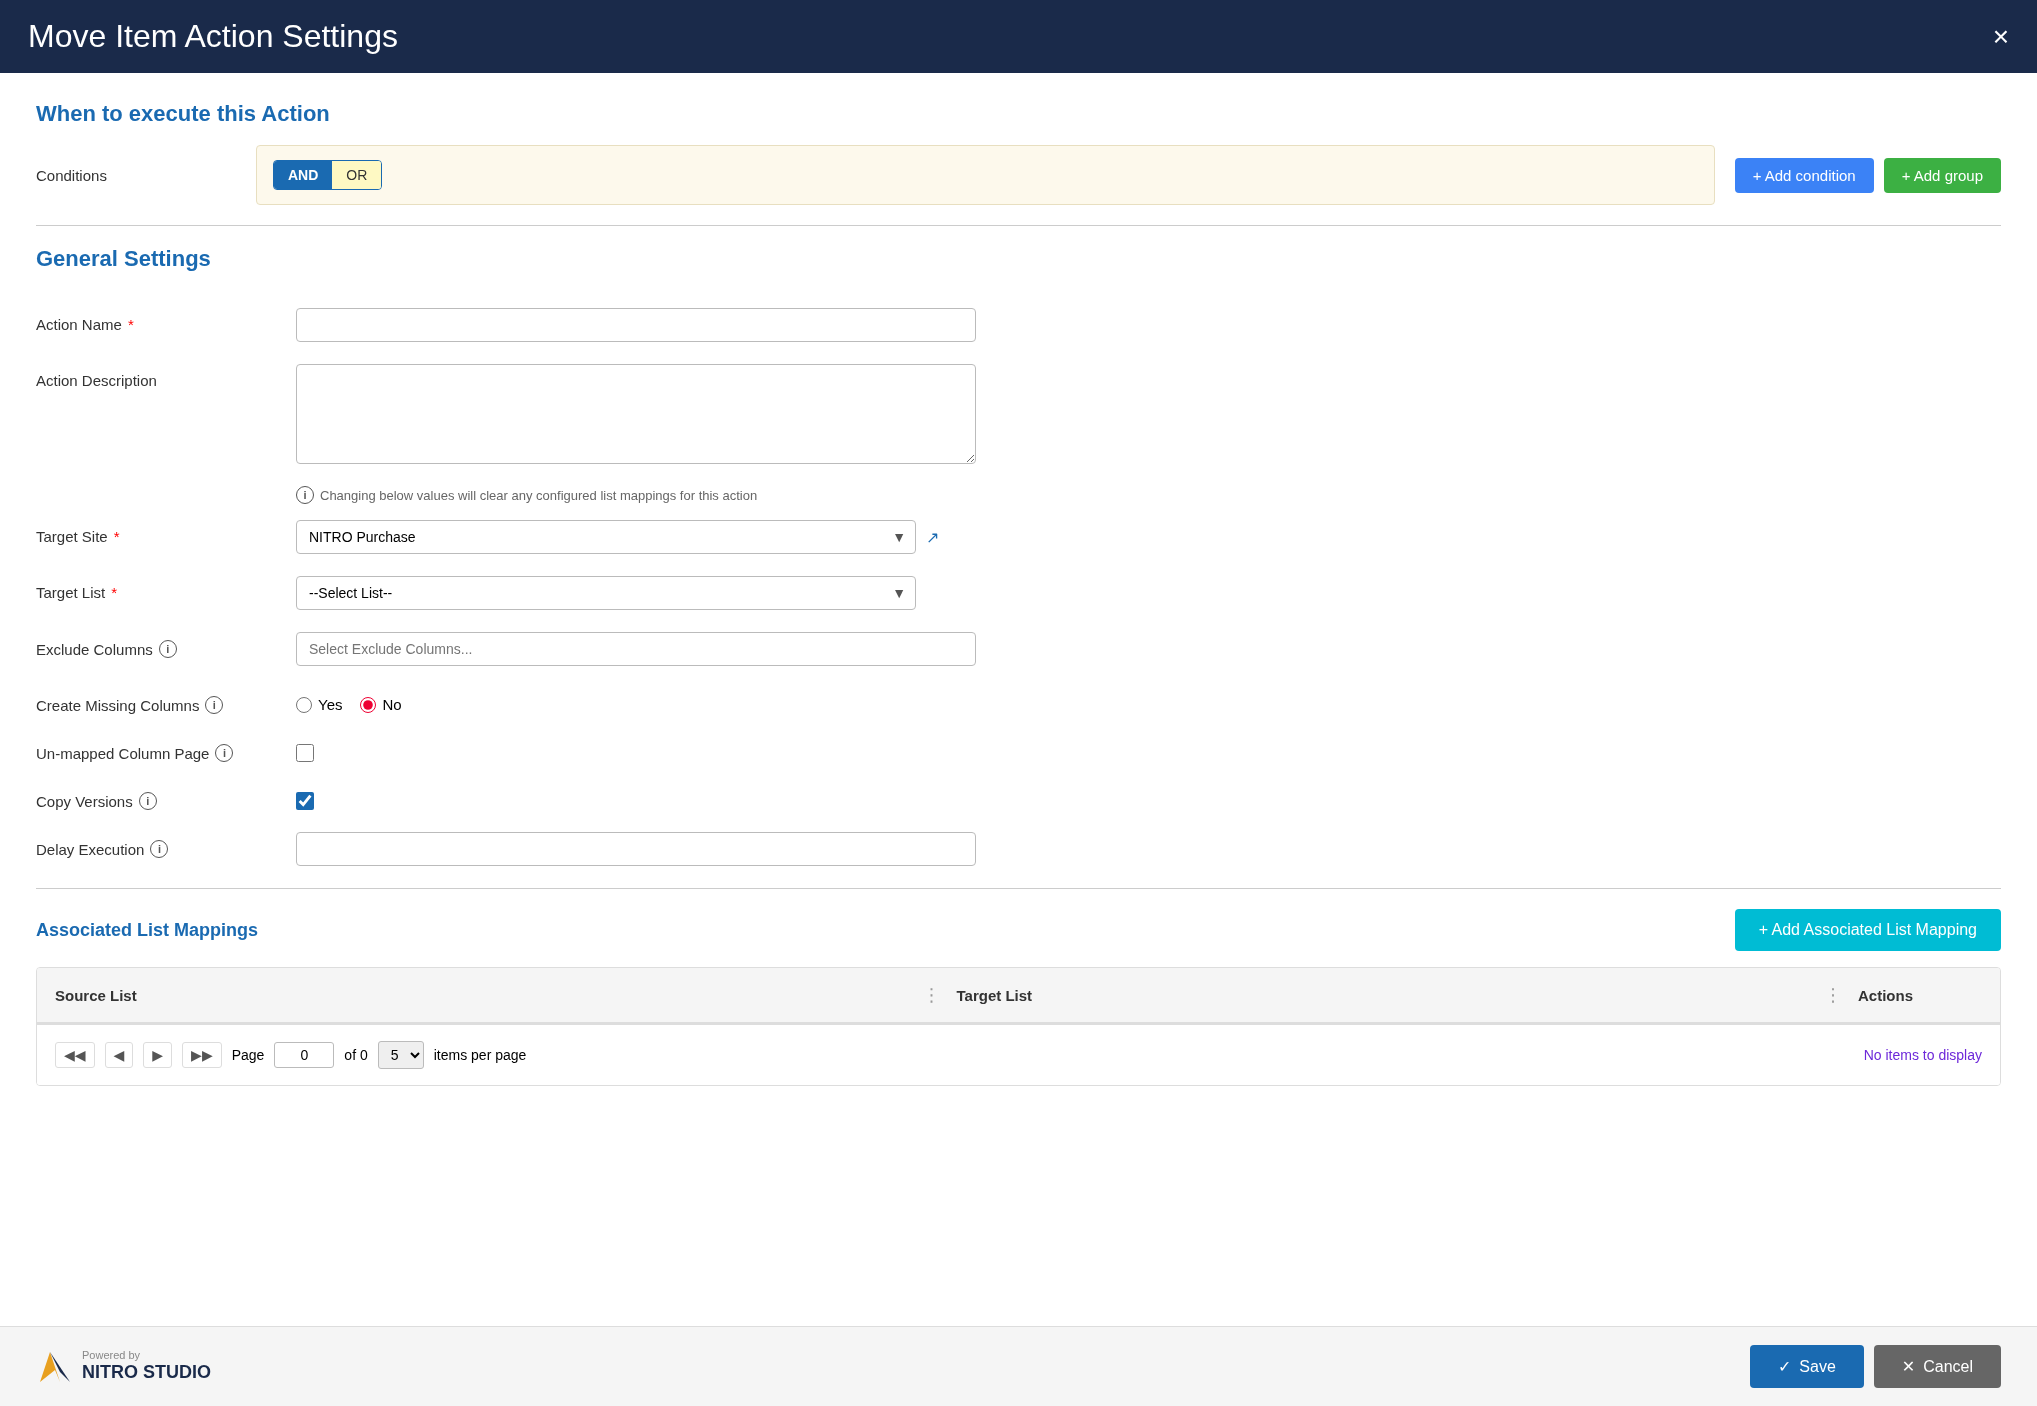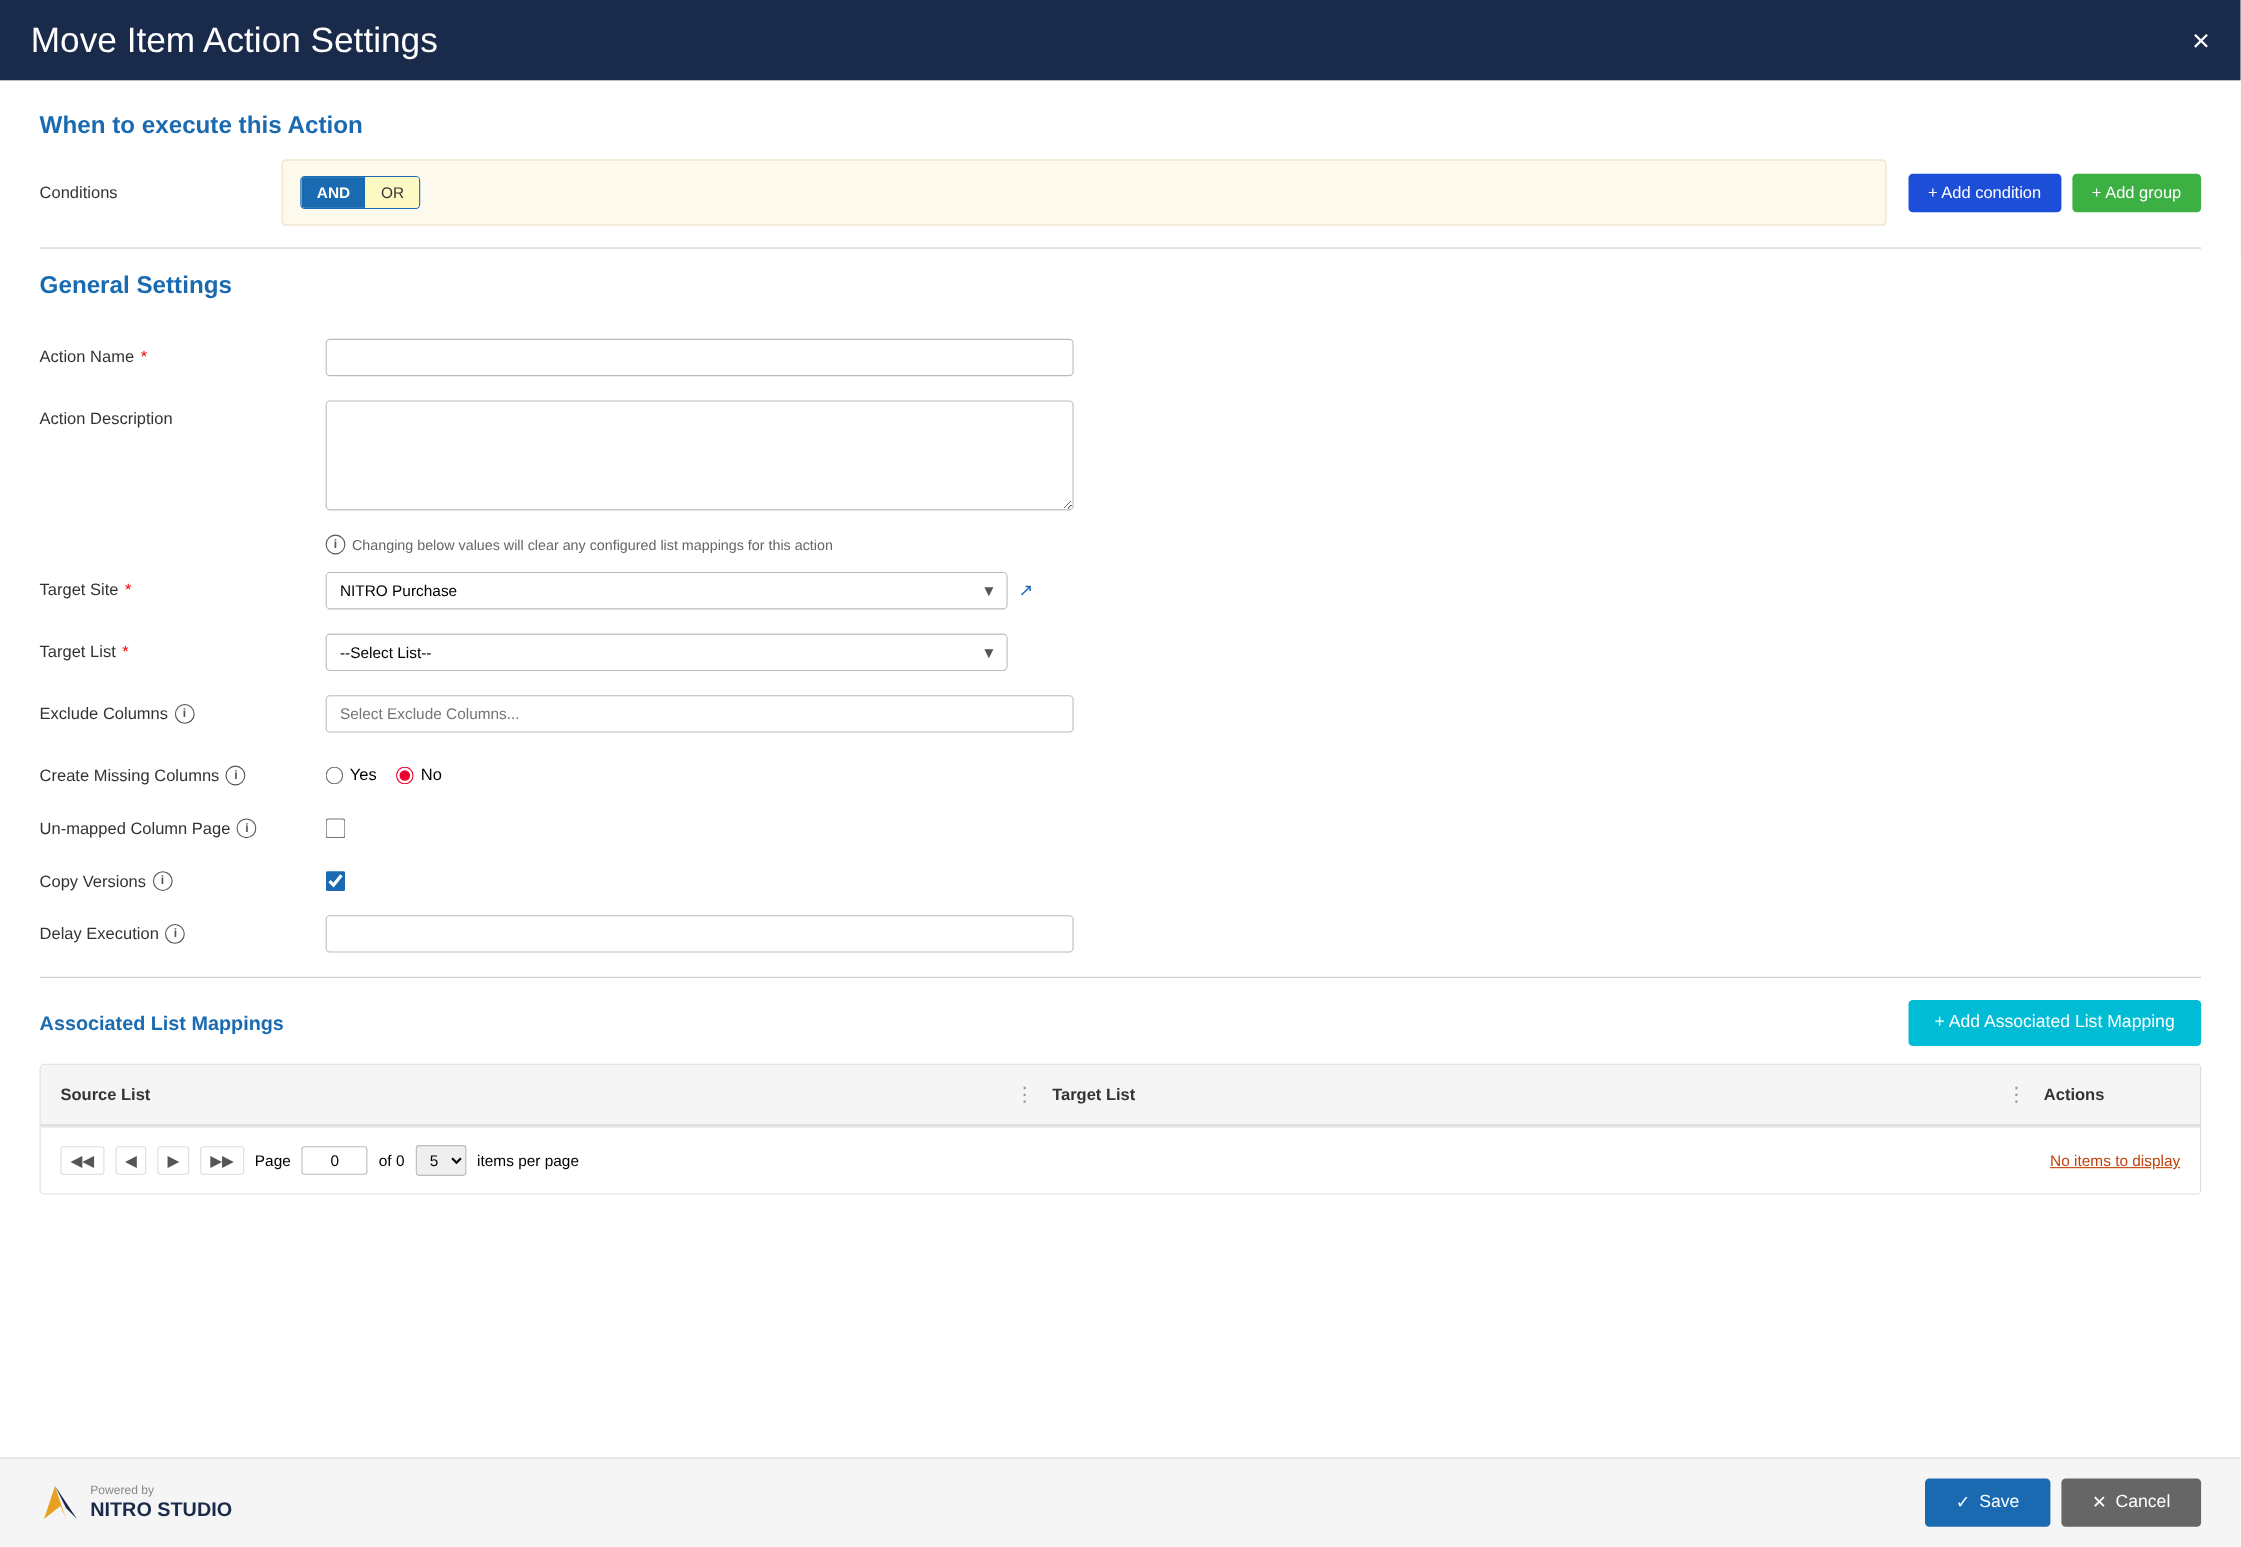--- a/index.html
+++ b/index.html
@@ -99,21 +99,21 @@
       cursor: pointer;
     }
 
     .conditions-actions {
       display: flex;
       gap: 10px;
       margin-left: 20px;
     }
 
     .btn-add-condition {
-      background: #1d4ed8;
+      background: #3b82f6;
       color: #fff;
       border: none;
       border-radius: 4px;
       padding: 9px 18px;
       font-size: 15px;
       cursor: pointer;
       display: flex;
       align-items: center;
       gap: 6px;
     }
@@ -366,23 +366,22 @@
     .per-page-select {
       border: 1px solid #bbb;
       border-radius: 3px;
       padding: 4px 8px;
       font-size: 14px;
       cursor: pointer;
     }
 
     .no-items-text {
       margin-left: auto;
-      color: #c2410c;
-      font-size: 14px;
-      text-decoration: underline;
+      color: #6d28d9;
+      font-size: 14px;
     }
 
     .modal-footer {
       background: #f5f5f5;
       border-top: 1px solid #ddd;
       padding: 18px 36px;
       display: flex;
       justify-content: space-between;
       align-items: center;
     }

